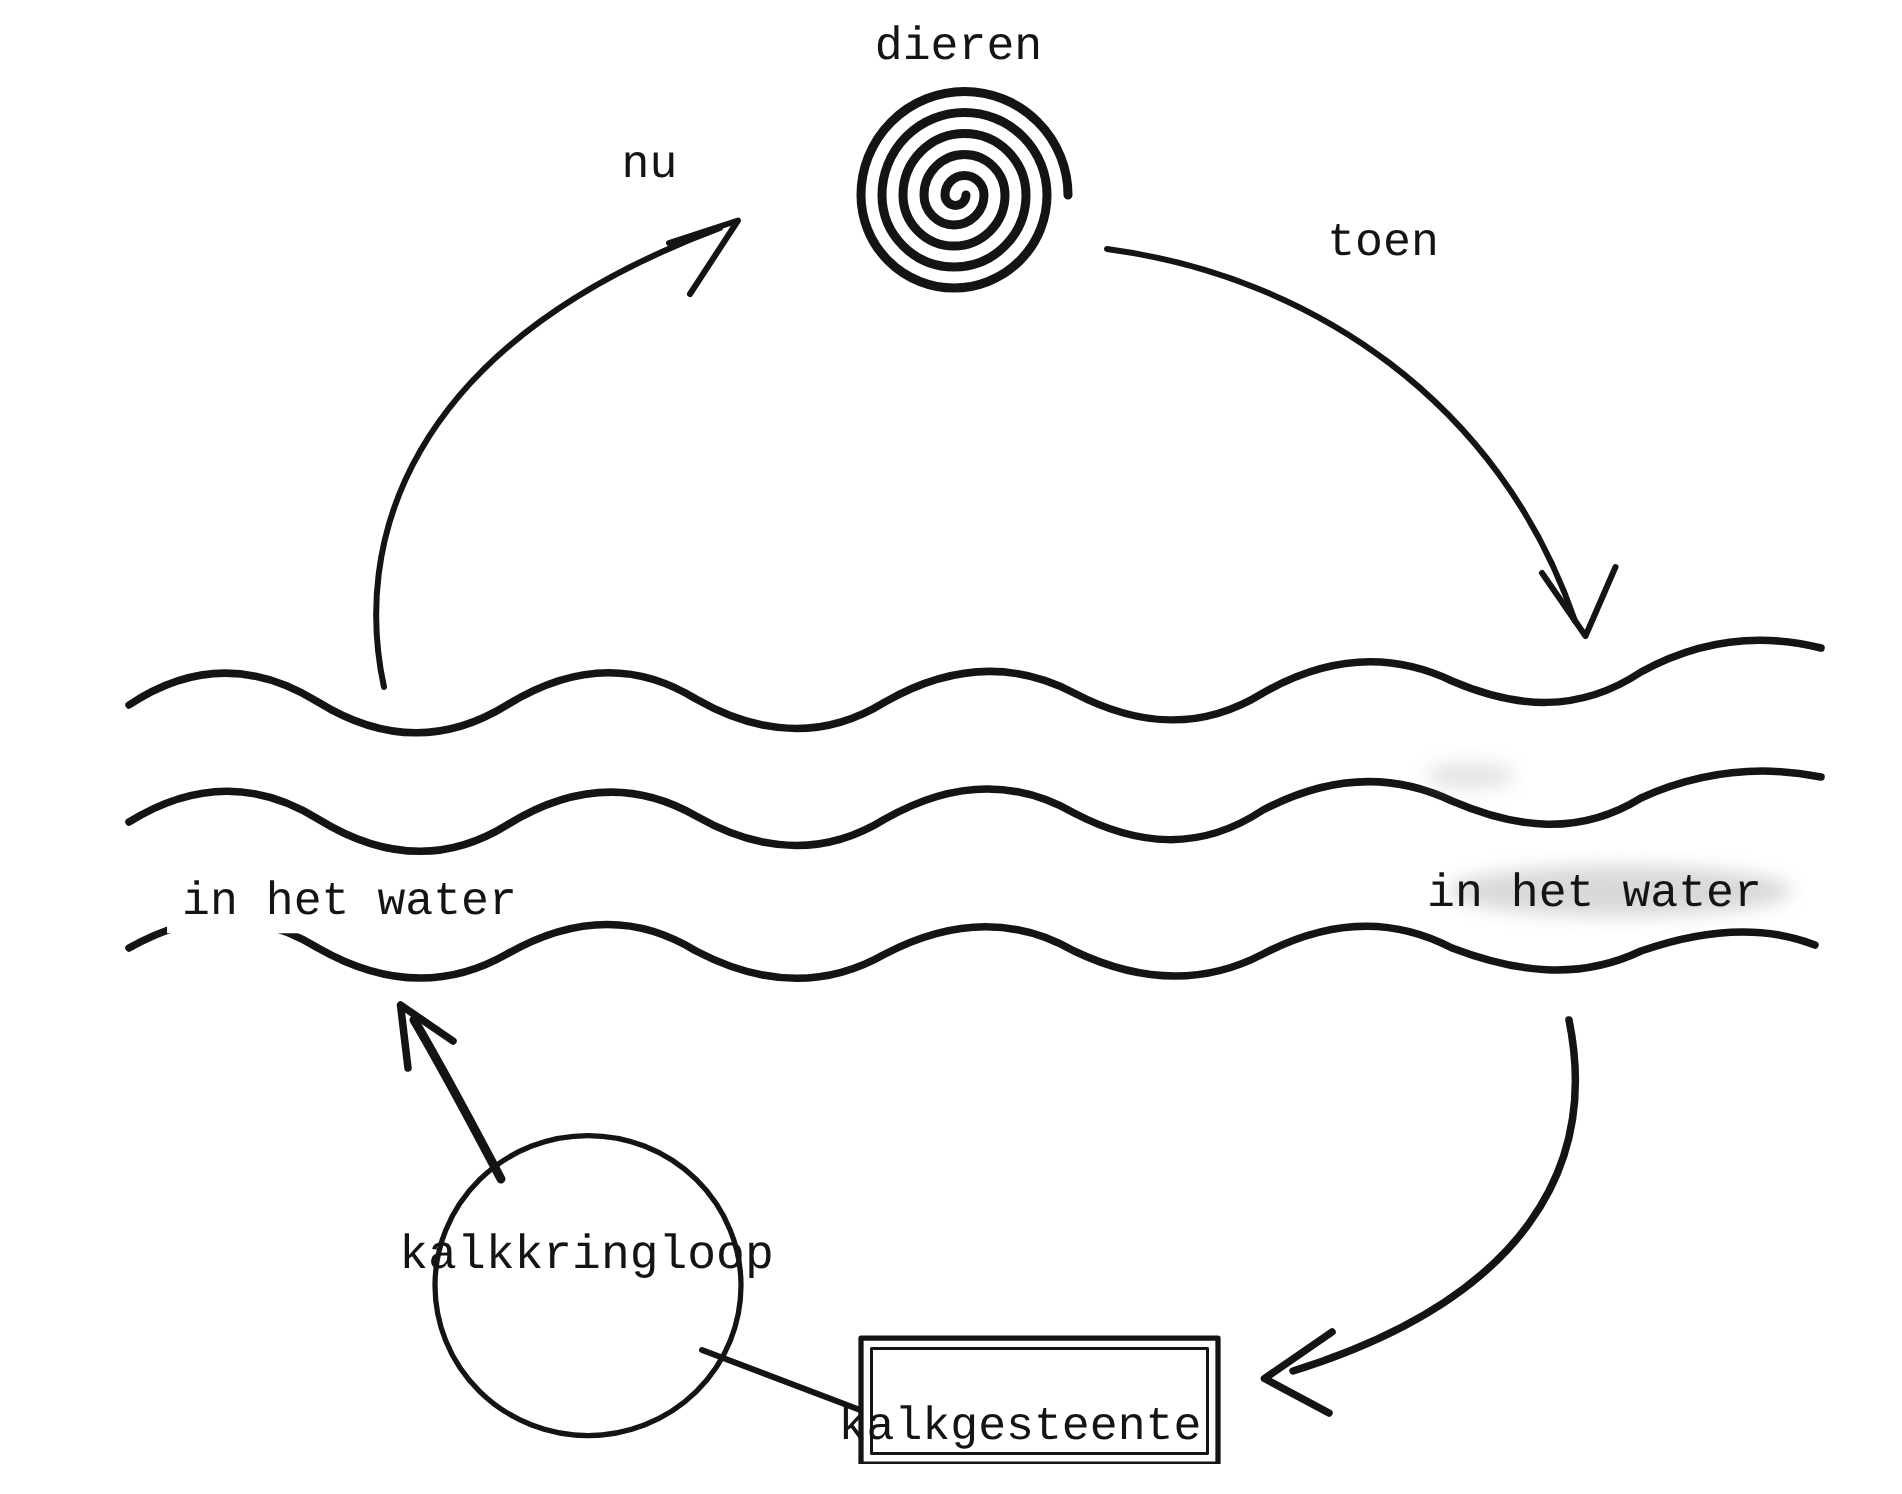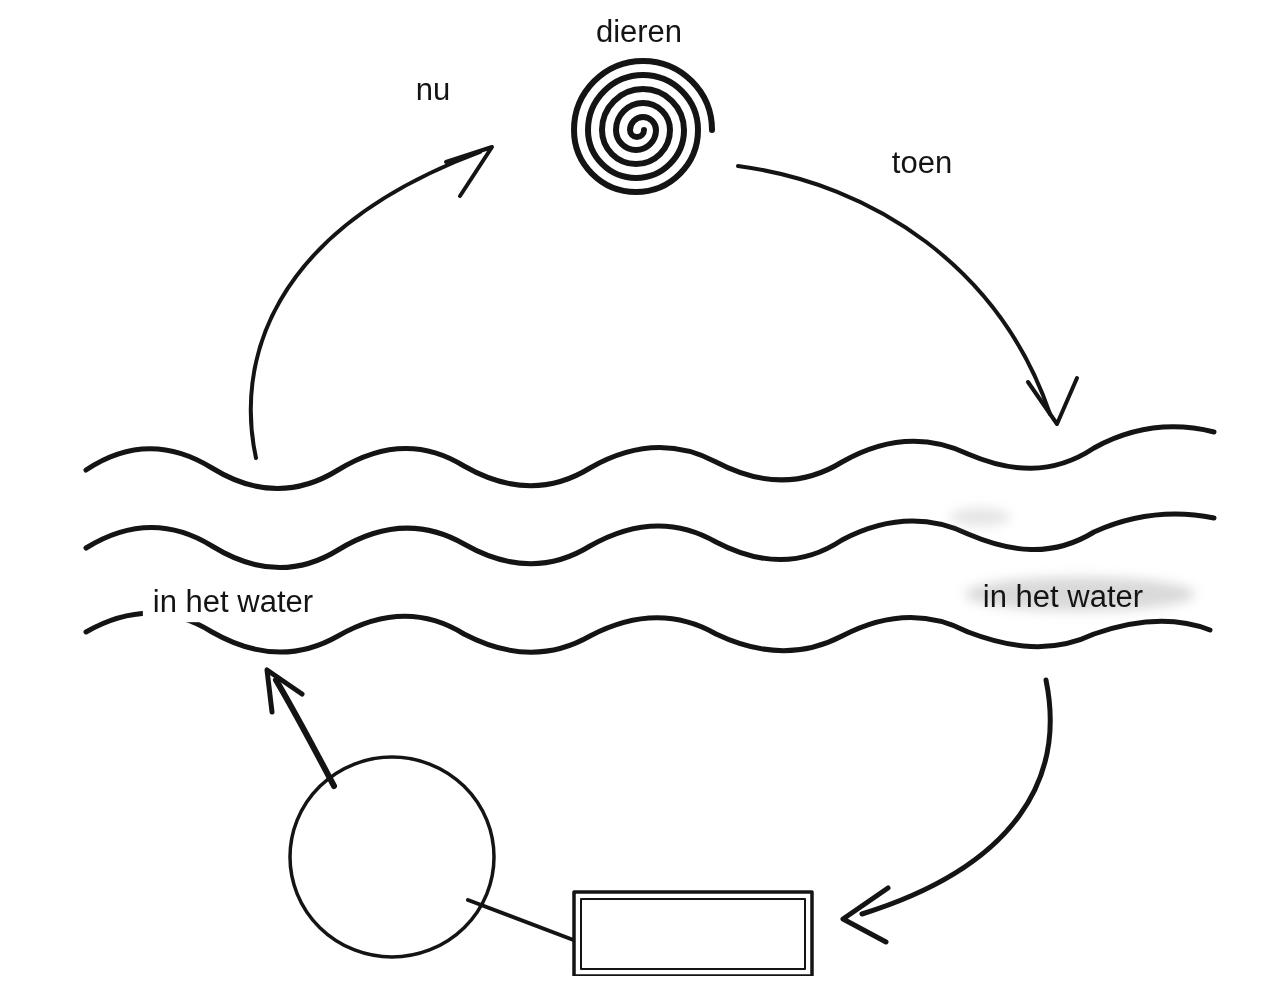--- a/index.html
+++ b/index.html
@@ -6,21 +6,21 @@
     margin: 0;
     padding: 0;
     background: #ffffff;
   }
   .stage {
     position: relative;
     width: 1268px;
     height: 976px;
     background: #ffffff;
     overflow: hidden;
-    font-family: Liberation Sans, sans-serif;
+    font-family: Liberation Mono, monospace;
   }
   .stage svg {
     position: absolute;
     left: 0;
     top: 0;
     z-index: 1;
   }
   .smudge {
     position: absolute;
     z-index: 2;
@@ -112,25 +112,27 @@
 
     <rect stroke-width="3.5" x="574" y="892" width="238" height="84" fill="#ffffff"></rect>
     <rect stroke-width="2" x="581" y="899" width="224" height="70" fill="none"></rect>
   </svg>
 
   <div class="smudge" style="left: 965px; top: 577px; width: 230px; height: 34px; opacity: .5;"></div>
   <div class="smudge" style="left: 950px; top: 508px; width: 60px; height: 18px; opacity: .35;"></div>
 
   <div class="label" style="left: 639px; top: 32px;">dieren</div>
 
-  <div class="label" style="left: 433px; top: 90px;">nu</div>
+  <div class="label" style="left: 433px; top: 111px;">nu</div>
 
   <div class="label" style="left: 922px; top: 163px;">toen</div>
 
 
   <div class="label label--masked" style="left: 233px; top: 602px;">in het water</div>
 
 
   <div class="label" style="left: 1063px; top: 597px;">in het water</div>
 
+  <div class="label" style="left: 391px; top: 838px; font-size: 32px;">kalkkringloop</div>
 
+  <div class="label" style="left: 680px; top: 952px;">kalkgesteente</div>
 
 </div>
 
 </body></html>

